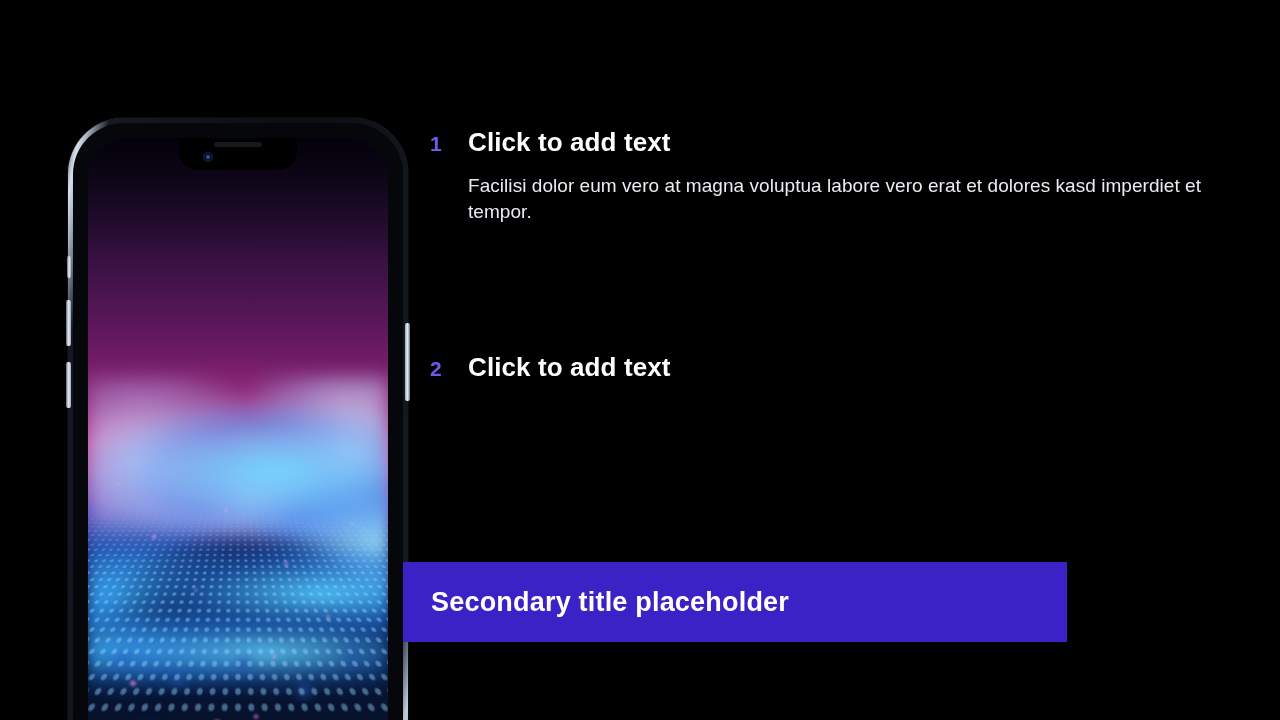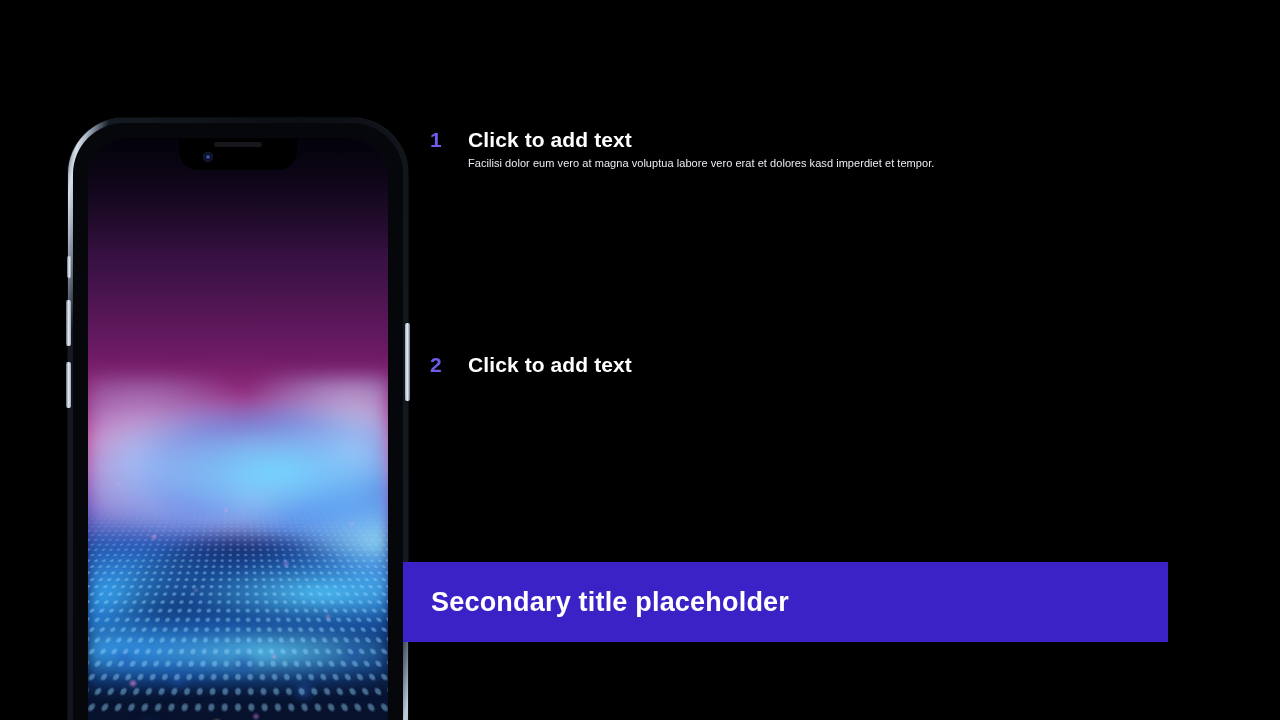--- a/index.html
+++ b/index.html
@@ -236,41 +236,41 @@
   }
   .block-num {
     width:38px;
     flex:0 0 38px;
     font-size:21px;
     font-weight:bold;
     color:#6c5ce7;
     line-height:1.15;
   }
   .block-title {
-    font-size:21px;
+    font-size:26px;
     font-weight:bold;
     color:#ffffff;
     line-height:1.15;
     letter-spacing:.1px;
   }
   .block-body {
     margin-left:38px;
-    margin-top:4px;
-    font-size:11px;
+    margin-top:15px;
+    font-size:19px;
     font-weight:normal;
     color:#eceaf2;
     line-height:1.35;
     letter-spacing:.05px;
   }
 
   
   #secondary-bar {
     position:absolute;
     left:403px; top:562px;
-    width:765px; height:80px;
+    width:664px; height:80px;
     background:#3a22c6;
     display:flex;
     align-items:center;
   }
   #secondary-bar .bar-text {
     margin-left:28px;
     font-size:27px;
     font-weight:bold;
     color:#ffffff;
     letter-spacing:.2px;

